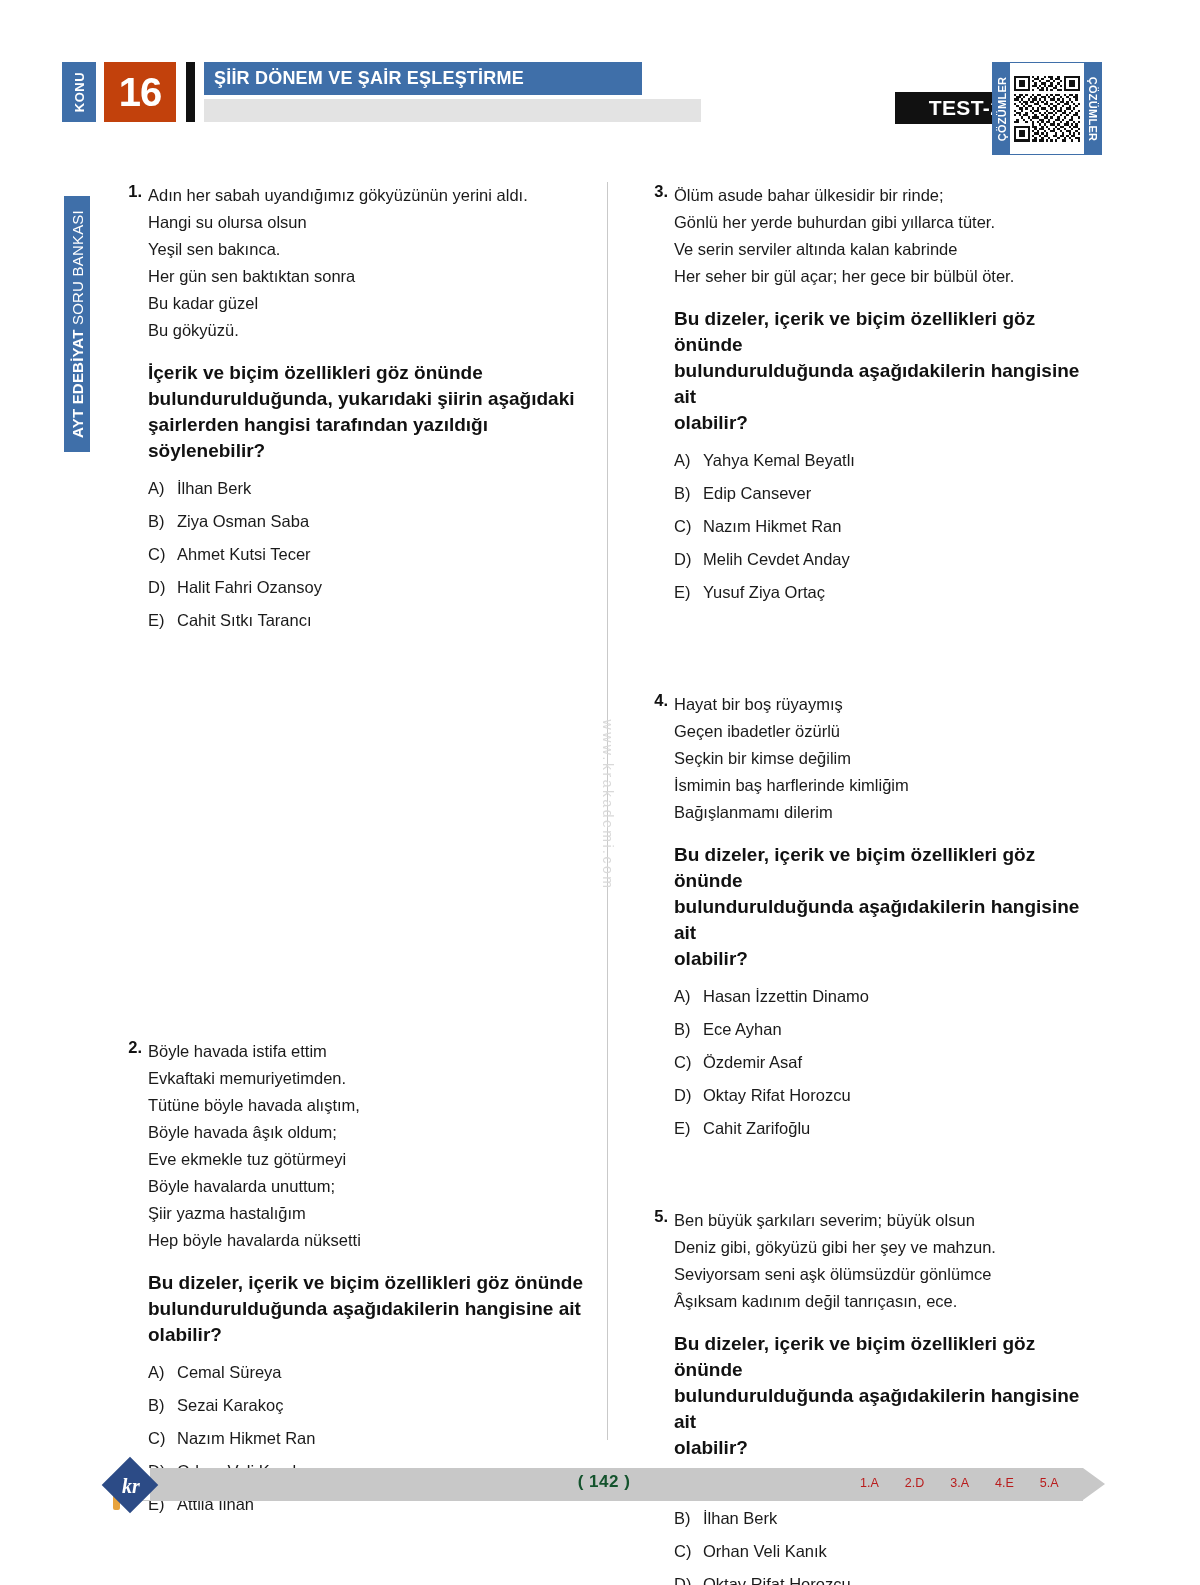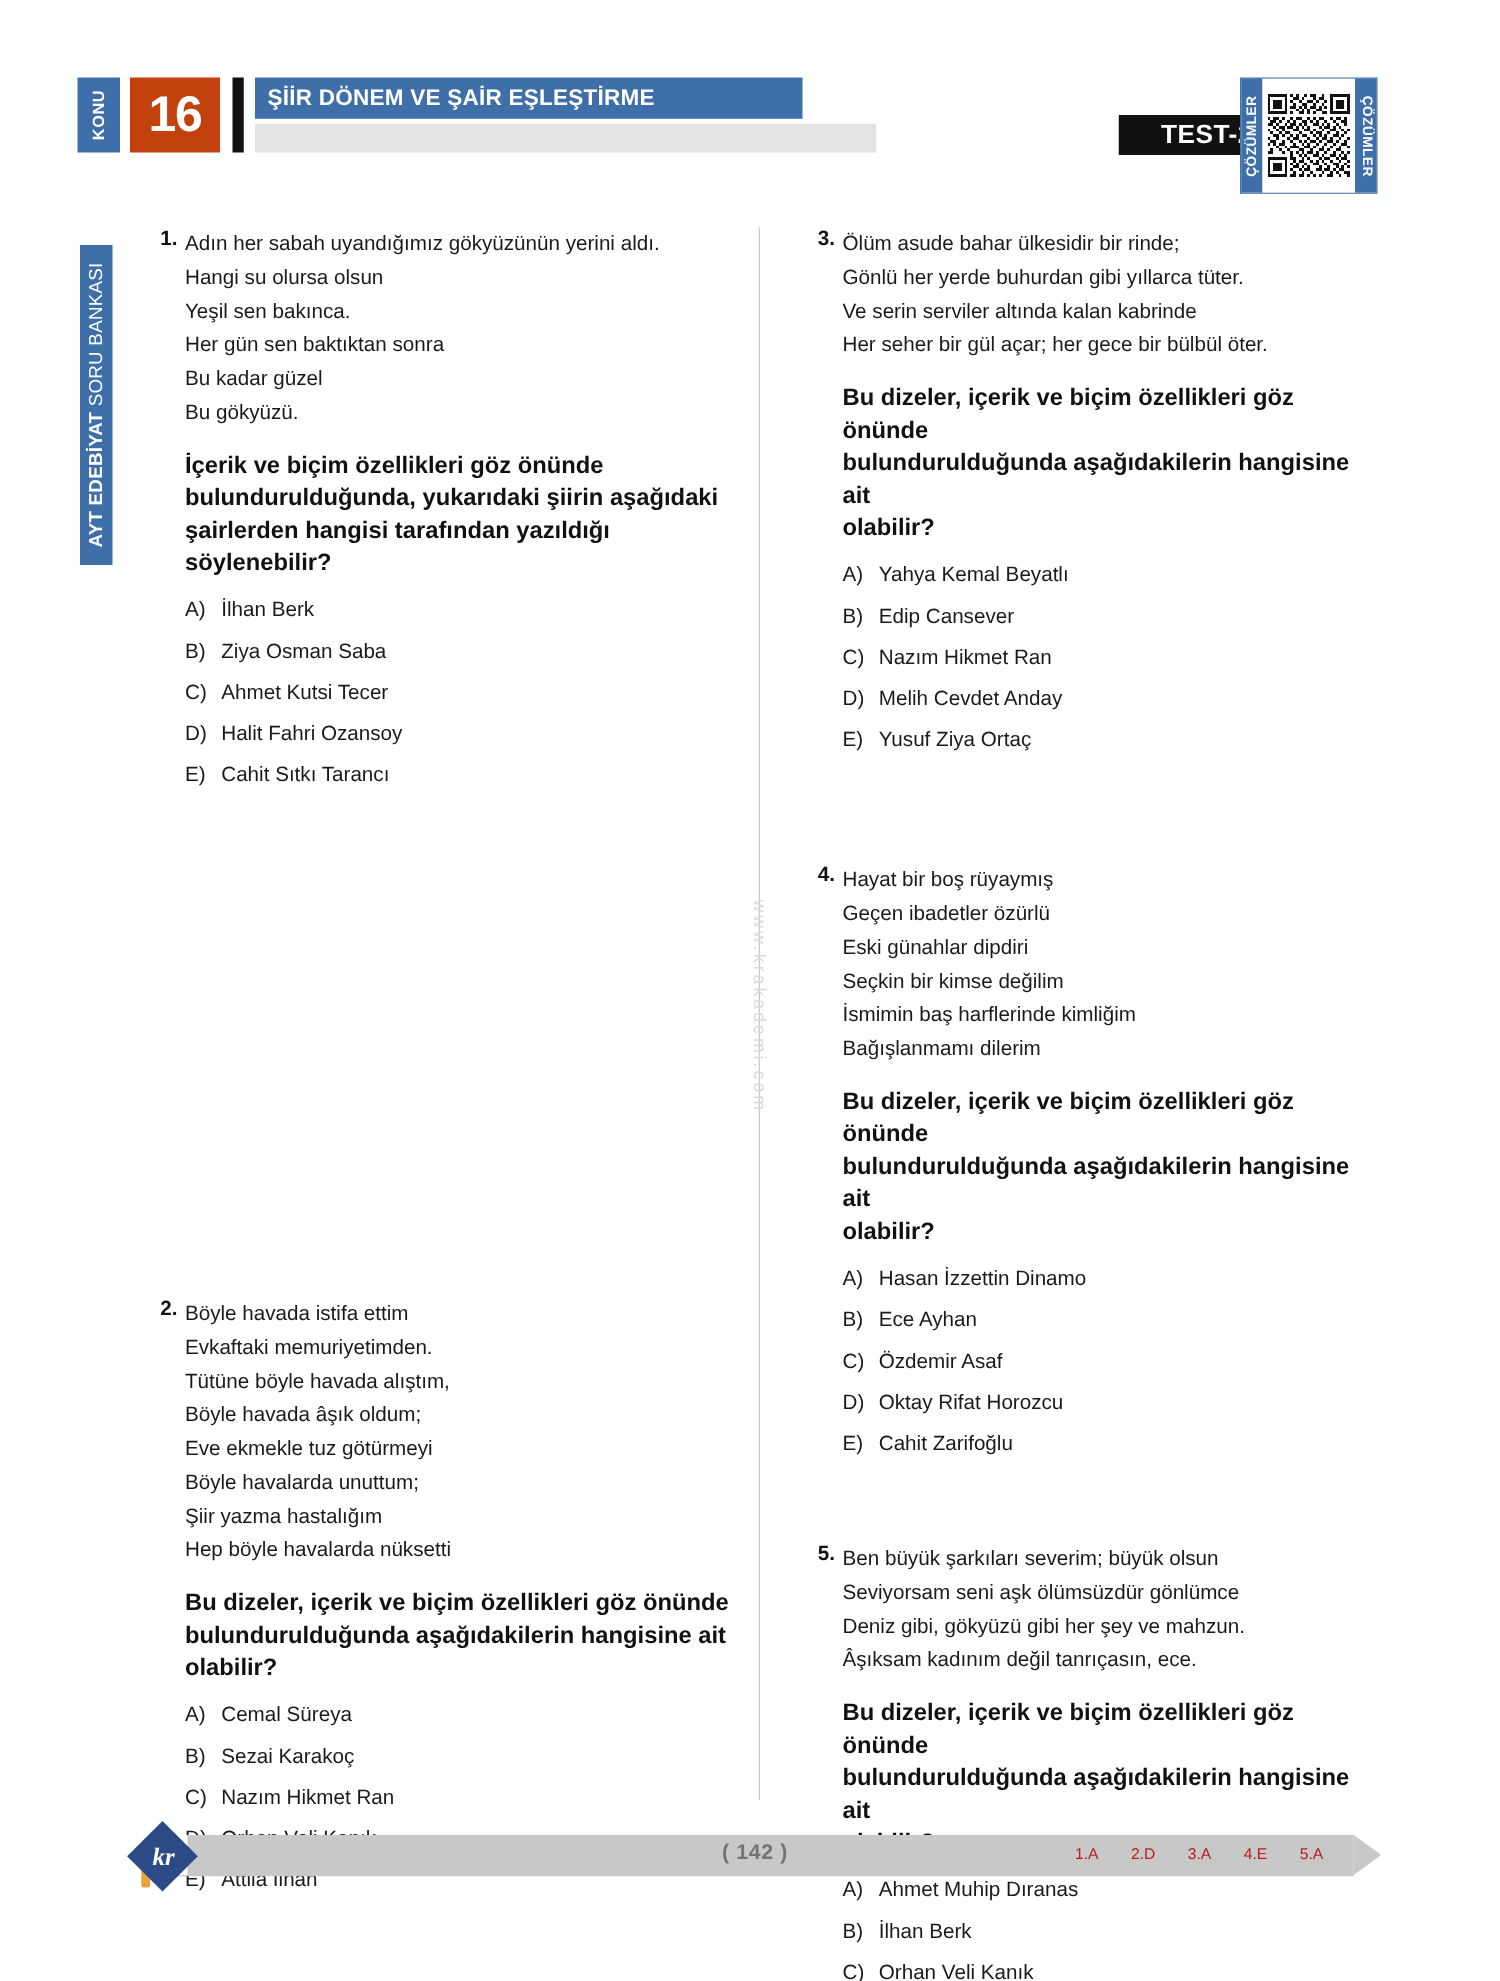--- a/index.html
+++ b/index.html
@@ -333,21 +333,21 @@
     border-radius: 2px;
   }
   .page-num {
     position: absolute;
     left: 569px;
     top: 4px;
     width: 70px;
     text-align: center;
     font-size: 17px;
     font-weight: bold;
-    color: #737373;
+    color: #14532d;
     letter-spacing: 0.5px;
   }
   .answer-key {
     position: absolute;
     left: 860px;
     top: 8px;
     width: 230px;
     display: flex;
     justify-content: flex-start;
     gap: 26px;
@@ -775,21 +775,20 @@
         </div>
       </div>
     </div>
 
     <div class="question" style="margin-top:88px;">
       <div class="q-num">4.</div>
       <div class="q-body">
         <div>
           <div class="poem-line">Hayat bir boş rüyaymış</div>
           <div class="poem-line">Geçen ibadetler özürlü</div>
-          <div class="poem-line">Eski günahlar dipdiri</div>
           <div class="poem-line">Seçkin bir kimse değilim</div>
           <div class="poem-line">İsmimin baş harflerinde kimliğim</div>
           <div class="poem-line">Bağışlanmamı dilerim</div>
         </div>
         <div class="q-prompt">
           <div>Bu dizeler, içerik ve biçim özellikleri göz önünde</div>
           <div>bulundurulduğunda aşağıdakilerin hangisine ait</div>
           <div>olabilir?</div>
         </div>
         <div class="options">
@@ -815,22 +814,22 @@
           </div>
         </div>
       </div>
     </div>
 
     <div class="question" style="margin-top:68px;">
       <div class="q-num">5.</div>
       <div class="q-body">
         <div>
           <div class="poem-line">Ben büyük şarkıları severim; büyük olsun</div>
+          <div class="poem-line">Deniz gibi, gökyüzü gibi her şey ve mahzun.</div>
           <div class="poem-line">Seviyorsam seni aşk ölümsüzdür gönlümce</div>
-          <div class="poem-line">Deniz gibi, gökyüzü gibi her şey ve mahzun.</div>
           <div class="poem-line">Âşıksam kadınım değil tanrıçasın, ece.</div>
         </div>
         <div class="q-prompt">
           <div>Bu dizeler, içerik ve biçim özellikleri göz önünde</div>
           <div>bulundurulduğunda aşağıdakilerin hangisine ait</div>
           <div>olabilir?</div>
         </div>
         <div class="options">
           <div class="option">
             <span class="opt-letter">A)</span>

